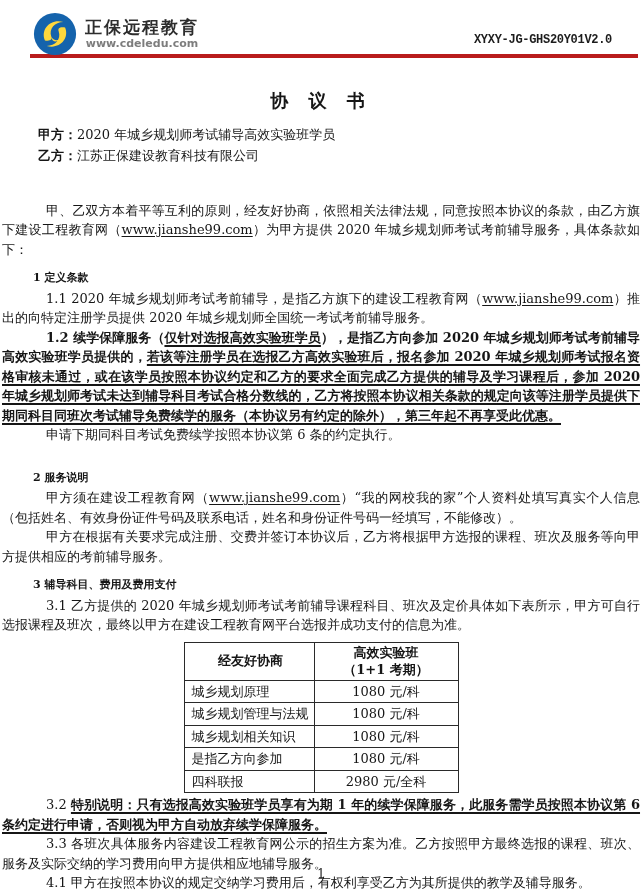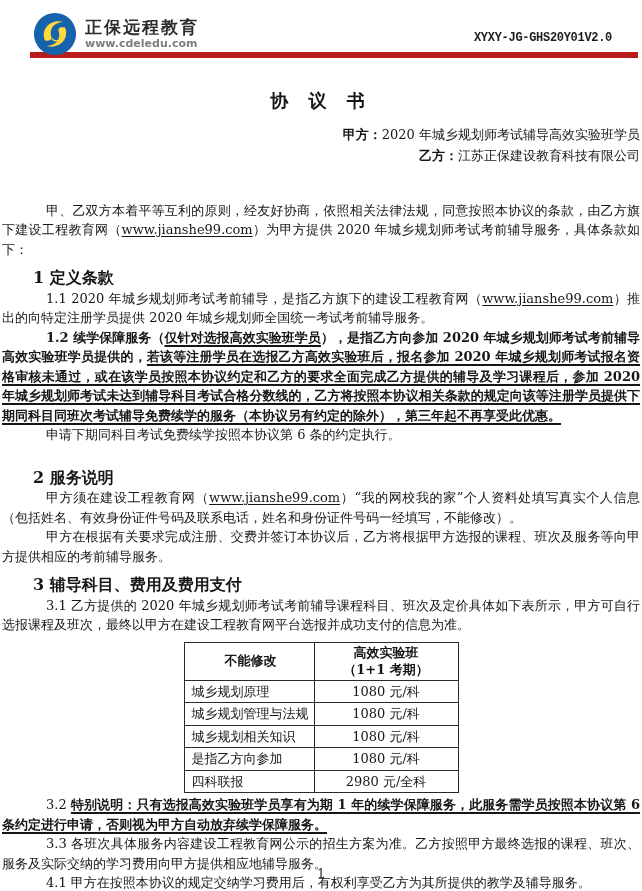--- a/index.html
+++ b/index.html
@@ -13,22 +13,23 @@
     font-family: "DejaVu Serif", "Liberation Serif", serif;
     color: #161616;
     font-size: 13px;
     line-height: 19.5px;
     overflow: hidden;
   }
   
   .header {
     position: relative;
     height: 58px;
-    border-bottom: 6px solid #b91c1c;
+    border-bottom: 4px solid #b91c1c;
     margin: 0 4px 0 30px;
+    text-align: center;
   }
   .logo-wrap {
     position: absolute;
     left: 3px; top: 12px;
     display: flex; align-items: center;
   }
   .logo-circle { width: 44px; height: 44px; display: block; }
   .brand-text { margin-left: 8px; }
   .brand-name {
     font-family: "DejaVu Sans", "Liberation Sans", sans-serif;
@@ -56,31 +57,31 @@
   }
   
   .doc-body { padding: 0 2px; }
   .title {
     text-align: center;
     font-weight: bold;
     font-size: 18px;
     letter-spacing: 7px;
     margin-top: 33px;
   }
-  .parties { margin: 13px 0 0 36px; text-align: right; }
+  .parties { margin: 13px 0 0 36px; }
   .party-line { line-height: 21px; }
   .party-label { font-weight: bold; }
   .para {
     text-align: justify;
     text-indent: 44px;
   }
   .intro { margin-top: 35px; }
   .sec-heading {
     font-weight: bold;
-    font-size: 16px;
+    font-size: 11px;
     margin: 9px 0 1px 31px;
   }
   .sec-heading.big-gap { margin-top: 23px; }
   .u-link {
     text-decoration: underline;
     text-underline-offset: 2px;
     color: inherit;
     cursor: pointer;
   }
   .bold { font-weight: bold; }
@@ -167,21 +168,21 @@
 
     <p class="para">甲方在根据有关要求完成注册、交费并签订本协议后，乙方将根据甲方选报的课程、班次及服务等向甲方提供相应的考前辅导服务。</p>
 
     <div class="sec-heading">3 辅导科目、费用及费用支付</div>
 
     <p class="para">3.1 乙方提供的 2020 年城乡规划师考试考前辅导课程科目、班次及定价具体如下表所示，甲方可自行选报课程及班次，最终以甲方在建设工程教育网平台选报并成功支付的信息为准。</p>
 
     <table class="course-table">
       <tbody>
           <tr>
-        <th class="col-subject">不能修改</th>
+        <th class="col-subject">经友好协商</th>
         <th class="col-price">
           <div class="hdr-line">高效实验班</div>
           <div class="hdr-line">（1+1 考期）</div>
         </th>
       </tr>
       <tr>
         <td class="col-subject">城乡规划原理</td>
         <td class="col-price">1080 元/科</td>
       </tr>
       <tr>

